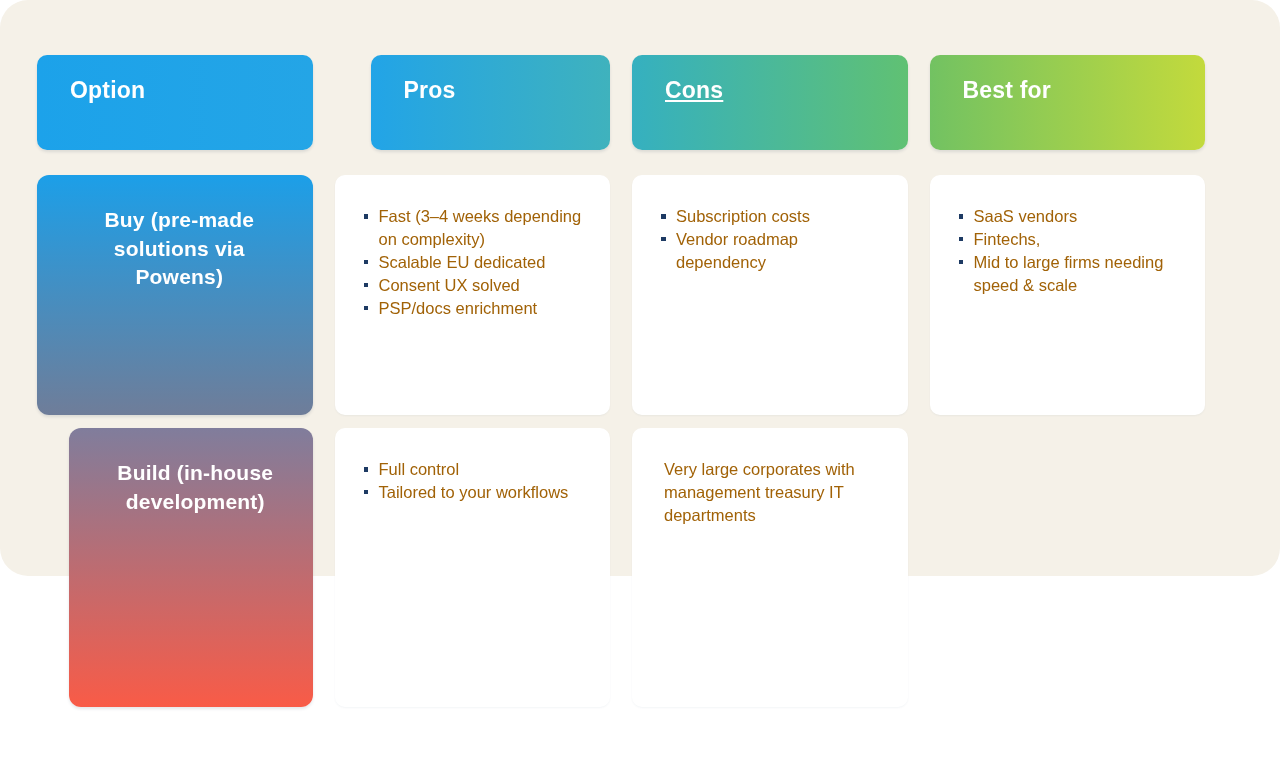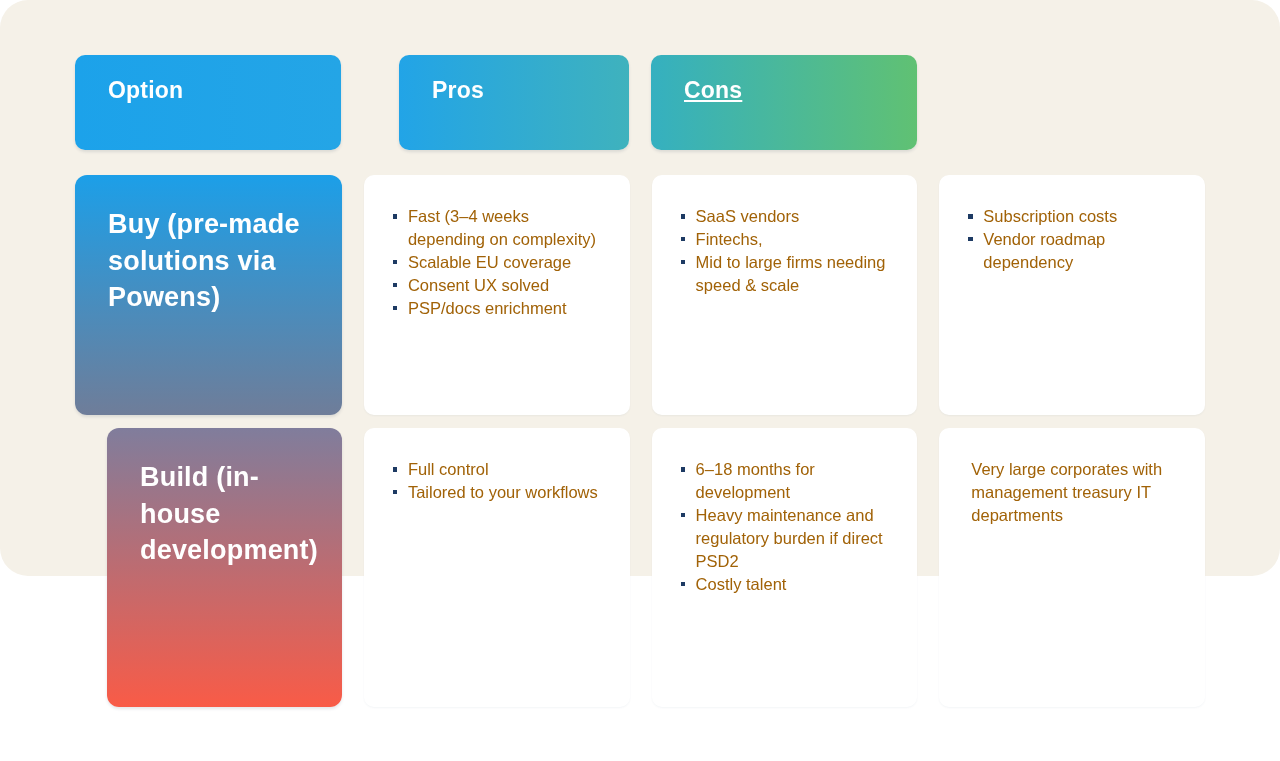--- a/index.html
+++ b/index.html
@@ -8,21 +8,21 @@
     width: 1280px;
     height: 761px;
     font-family: "Liberation Sans", sans-serif;
     overflow: hidden;
   }
   .canvas {
     width: 1280px;
     height: 576px;
     background: #f5f1e8;
     border-radius: 28px;
-    padding: 55px 75px 0 75px;
+    padding: 55px 75px 0 37px;
   }
   .header-grid {
     display: grid;
     grid-template-columns: repeat(4, 1fr);
     column-gap: 22px;
     margin-bottom: 25px;
   }
   .header-cell {
     height: 95px;
     border-radius: 10px;
@@ -37,25 +37,26 @@
     display: grid;
     grid-template-columns: repeat(4, 1fr);
     grid-template-rows: 240px 279px;
     column-gap: 22px;
     row-gap: 13px;
   }
   .option-cell {
     border-radius: 12px;
     padding: 31px 24px 0 33px;
     color: #ffffff;
-    font-size: 27px;
+    font-size: 21px;
     font-weight: 700;
     line-height: 1.36;
     letter-spacing: 0.2px;
     box-shadow: 0 2px 3px rgba(40, 60, 80, 0.12);
+    text-align: center;
   }
   .content-cell {
     background: #ffffff;
     border-radius: 10px;
     padding: 30px 22px 20px 29px;
     color: #a16207;
     font-size: 16.5px;
     line-height: 1.39;
     box-shadow: 0 1px 2px rgba(29, 58, 99, 0.05);
   }
@@ -81,59 +82,53 @@
 </style>
 </head>
 <body>
 
 <div class="canvas">
 
   <div class="header-grid">
     <div class="header-cell" style="background: linear-gradient(90deg, rgb(28, 162, 234), rgb(36, 165, 230));">Option</div>
     <div class="header-cell" style="background: linear-gradient(90deg, rgb(34, 164, 231), rgb(63, 178, 189)); margin-left: 36px;">Pros</div>
     <div class="header-cell" style="background: linear-gradient(90deg, rgb(53, 176, 192), rgb(96, 193, 115)); text-decoration: underline;">Cons</div>
+    <div class="header-cell" style="background: linear-gradient(90deg, rgb(114, 194, 98), rgb(195, 218, 60));">Best for</div>
   </div>
 
   <div class="body-grid">
 
     <div class="option-cell" style="background: linear-gradient(rgb(28, 159, 232), rgb(111, 125, 153));">Buy (pre-made solutions via Powens)</div>
     <div class="content-cell">
       <ul class="bullet-list">
           <li class="bullet-item">Fast (3–4 weeks depending on complexity)</li>
-          <li class="bullet-item">Scalable EU coverage</li>
+          <li class="bullet-item">Scalable EU dedicated</li>
           <li class="bullet-item">Consent UX solved</li>
           <li class="bullet-item">PSP/docs enrichment</li>
+        </ul>
+    </div>
+    <div class="content-cell">
+      <ul class="bullet-list">
+          <li class="bullet-item">Subscription costs</li>
+          <li class="bullet-item">Vendor roadmap dependency</li>
         </ul>
     </div>
     <div class="content-cell">
       <ul class="bullet-list">
           <li class="bullet-item">SaaS vendors</li>
           <li class="bullet-item">Fintechs,</li>
           <li class="bullet-item">Mid to large firms needing speed &amp; scale</li>
-        </ul>
-    </div>
-    <div class="content-cell">
-      <ul class="bullet-list">
-          <li class="bullet-item">Subscription costs</li>
-          <li class="bullet-item">Vendor roadmap dependency</li>
         </ul>
     </div>
 
     <div class="option-cell" style="background: linear-gradient(rgb(128, 125, 156), rgb(249, 91, 71)); margin-left: 32px;">Build (in-house development)</div>
     <div class="content-cell">
       <ul class="bullet-list">
           <li class="bullet-item">Full control</li>
           <li class="bullet-item">Tailored to your workflows</li>
         </ul>
     </div>
     <div class="content-cell">
-      <ul class="bullet-list">
-          <li class="bullet-item">6–18 months for development</li>
-          <li class="bullet-item">Heavy maintenance and regulatory burden if direct PSD2</li>
-          <li class="bullet-item">Costly talent</li>
-        </ul>
-    </div>
-    <div class="content-cell">
       <p class="plain-text">Very large corporates with management treasury IT departments</p>
     </div>
 
   </div>
 </div>
 
 </body></html>

